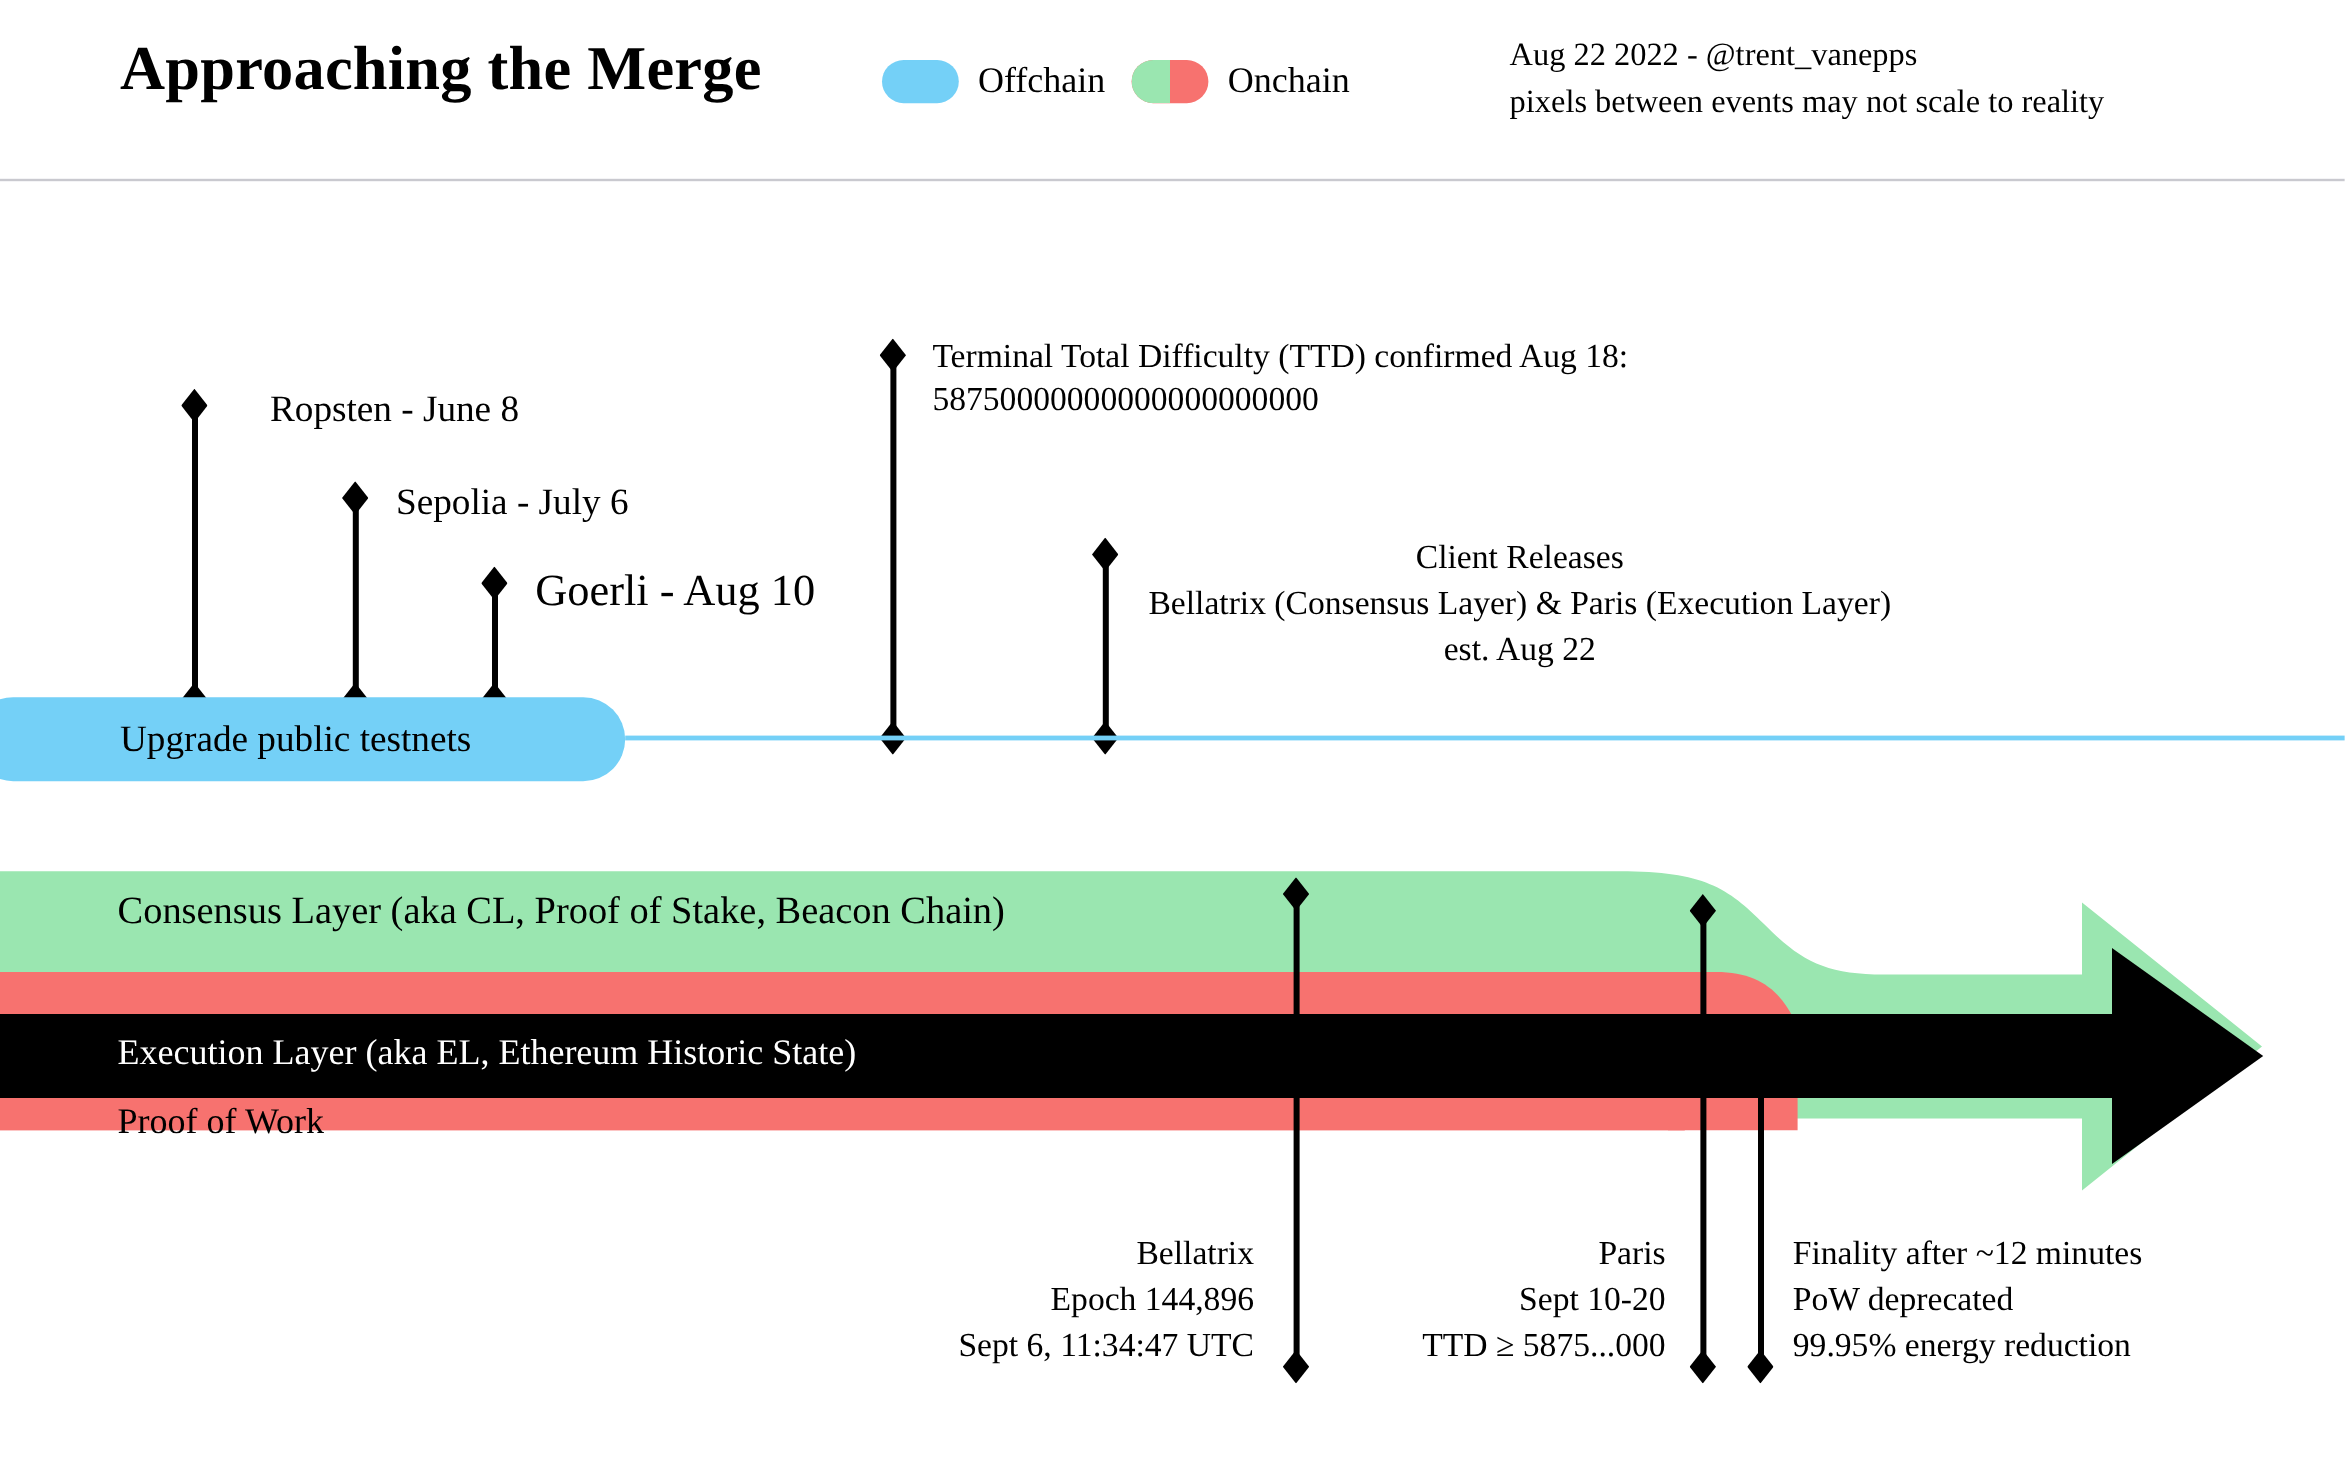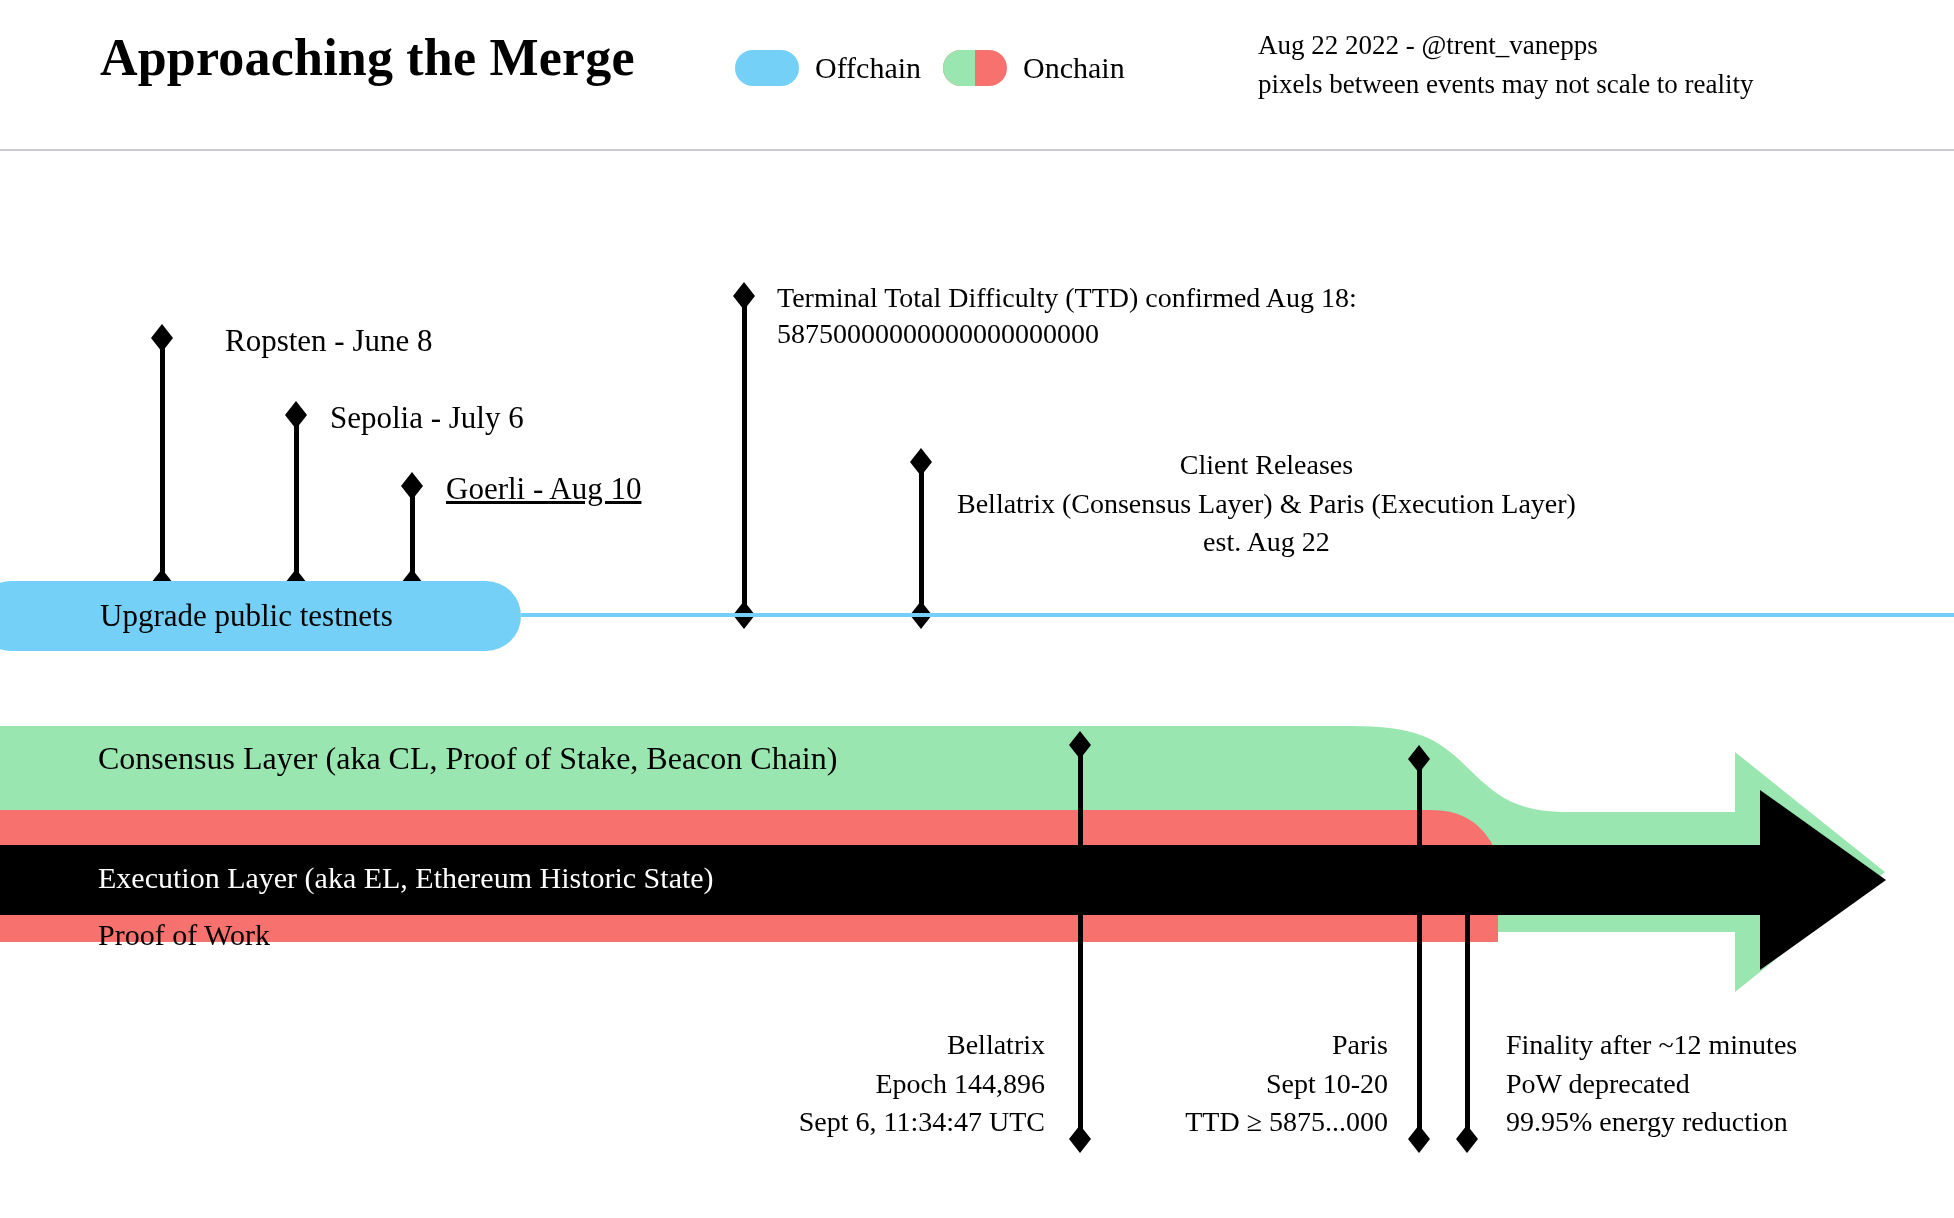--- a/index.html
+++ b/index.html
@@ -81,21 +81,21 @@
   <div class="note" style="left:197px;top:321px;font-size:31px;margin-left:28px;">Ropsten - June 8</div>
 
   <div class="stem" style="left:294px;top:415px;height:169px;"></div>
   <div class="dia" style="left:296px;top:415px;"></div>
   <div class="dia" style="left:296px;top:583px;"></div>
   <div class="note" style="left:330px;top:398px;font-size:31px;">Sepolia - July 6</div>
 
   <div class="stem" style="left:410px;top:486px;height:98px;"></div>
   <div class="dia" style="left:412px;top:486px;"></div>
   <div class="dia" style="left:412px;top:583px;"></div>
-  <div class="note" style="left:446px;top:469px;font-size:31px;text-decoration:underline;">Goerli - Aug 10</div>
+  <div class="note" style="left:446px;top:469px;font-size:37px;">Goerli - Aug 10</div>
 
   <div class="stem" style="left:742px;top:296px;height:320px;"></div>
   <div class="dia" style="left:744px;top:296px;"></div>
   <div class="dia" style="left:744px;top:615px;"></div>
   <div class="note" style="left:777px;top:280px;">
     <div>Terminal Total Difficulty (TTD) confirmed Aug 18:</div>
     <div>58750000000000000000000</div>
   </div>
 
   <div class="stem" style="left:919px;top:462px;height:154px;"></div>
@@ -157,19 +157,19 @@
   <div class="dia" style="left:1419px;top:759px;"></div>
   <div class="dia" style="left:1419px;top:1139px;"></div>
   <div class="note right" style="left:1058px;top:1026px;width:330px;line-height:1.38;">
     <div>Paris</div>
     <div>Sept 10-20</div>
     <div>TTD ≥ 5875...000</div>
   </div>
 
   <div class="stem" style="left:1465px;top:878px;height:263px;"></div>
   <div class="dia" style="left:1467px;top:1139px;"></div>
-  <div class="note" style="left:1494px;top:1026px;line-height:1.38;margin-left:12px;">
+  <div class="note" style="left:1494px;top:1026px;line-height:1.38;">
     <div>Finality after ~12 minutes</div>
     <div>PoW deprecated</div>
     <div>99.95% energy reduction</div>
   </div>
 
 </div>
 
 </body></html>

